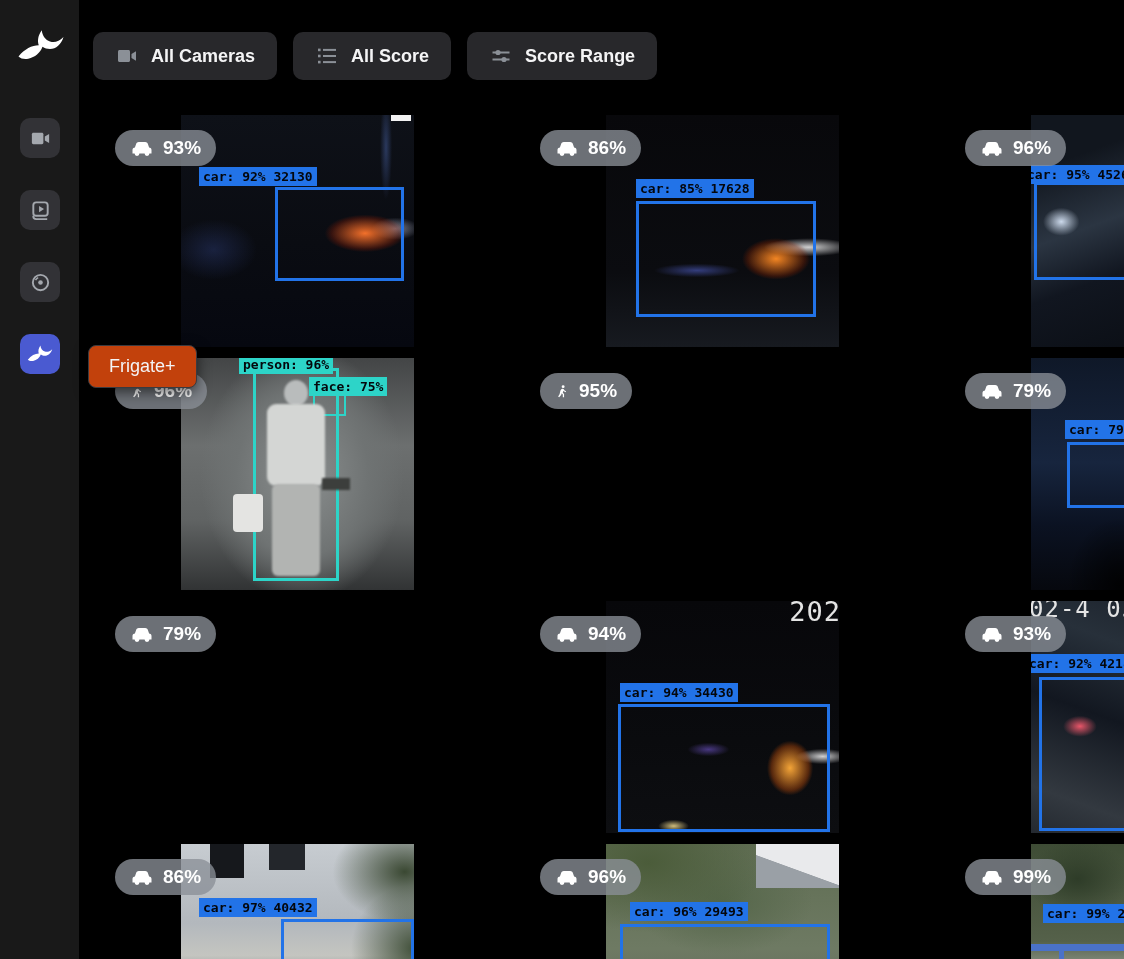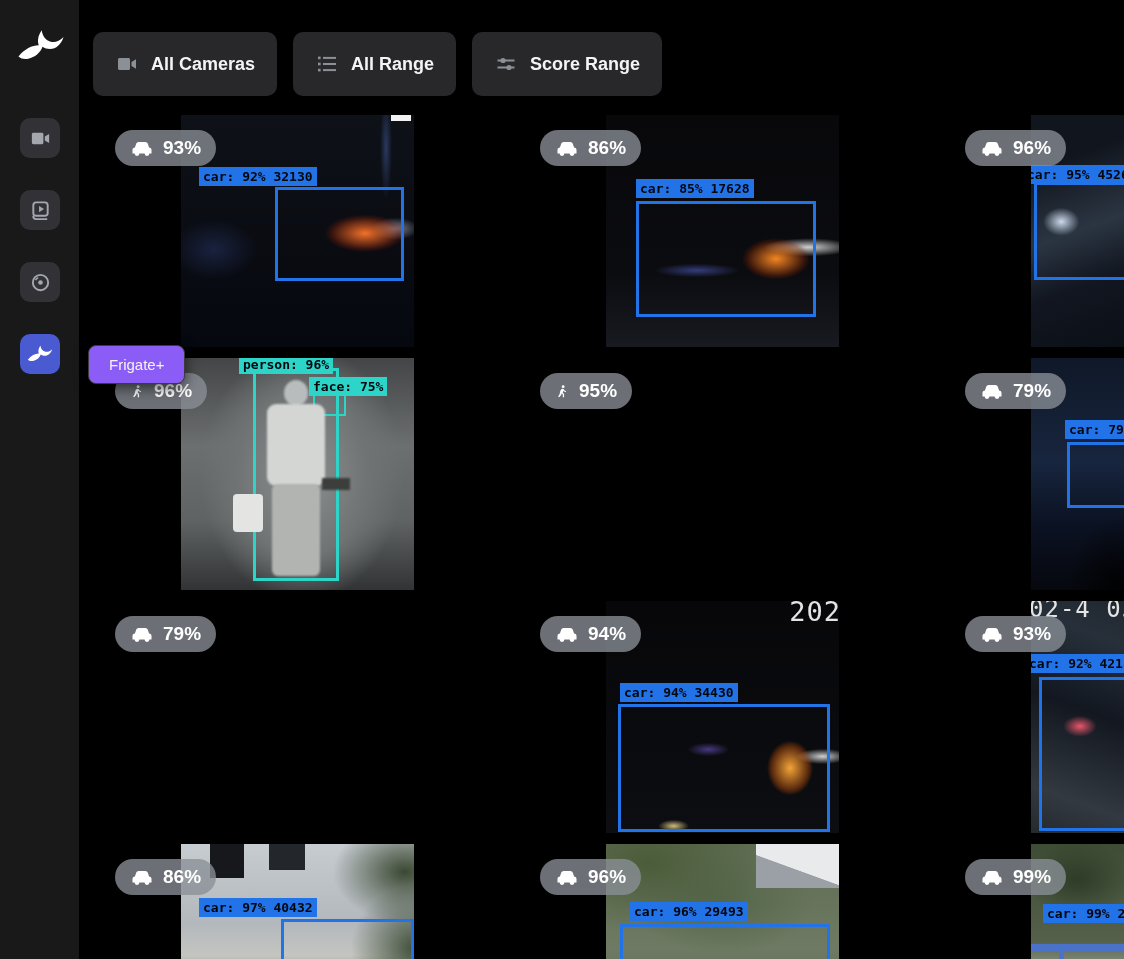--- a/index.html
+++ b/index.html
@@ -11,27 +11,27 @@
              background:#191919; border-right:1px solid #000; z-index:20; }
   .logo { position:absolute; left:17px; top:22px; width:48px; height:48px; color:#fff; }
   .navbtn { position:absolute; left:20px; width:40px; height:40px; border-radius:10px;
             background:#323236; color:#a4a8ae; display:flex; align-items:center;
             justify-content:center; cursor:pointer; }
   .navbtn svg { width:23px; height:23px; }
   .navbtn.sel { background:#4a5ad1; color:#fff; }
 
   
   .tooltip { position:absolute; left:88px; top:345px; z-index:50;
-             background:#8b5cf6; border:1px solid #3a3a3f; border-radius:8px;
-             padding:10px 20px; color:#f4f4f5; font-size:15px;
+             background:#c2410c; border:1px solid #3a3a3f; border-radius:8px;
+             padding:10px 20px; color:#f4f4f5; font-size:18px;
              box-shadow:0 4px 14px rgba(0,0,0,.6); }
 
   
   .toolbar { position:absolute; left:93px; top:32px; display:flex; gap:16px; z-index:10; }
-  .tbtn { height:64px; display:inline-flex; align-items:center; gap:12px;
+  .tbtn { height:48px; display:inline-flex; align-items:center; gap:12px;
           background:#28282b; border-radius:10px; padding:0 22px;
           color:#f4f4f5; font-size:18px; font-weight:700; cursor:pointer; }
   .tbtn svg { width:24px; height:24px; color:#8b9097; }
 
   
   .grid { position:absolute; left:105px; top:115px; display:grid;
           grid-template-columns:repeat(3,425px); grid-auto-rows:243px; }
   .cell { position:relative; }
   .thumb { position:absolute; left:76px; top:0; width:233px; height:232px;
            overflow:hidden; cursor:pointer; }
@@ -192,21 +192,21 @@
   <div class="tbtn">
     <svg>
         <use href="#i-camera"></use>
       </svg>
     <span>All Cameras</span>
   </div>
   <div class="tbtn">
     <svg>
         <use href="#i-list"></use>
       </svg>
-    <span>All Range</span>
+    <span>All Score</span>
   </div>
   <div class="tbtn">
     <svg>
         <use href="#i-sliders"></use>
       </svg>
     <span>Score Range</span>
   </div>
 </div>
 
 <div class="grid">

